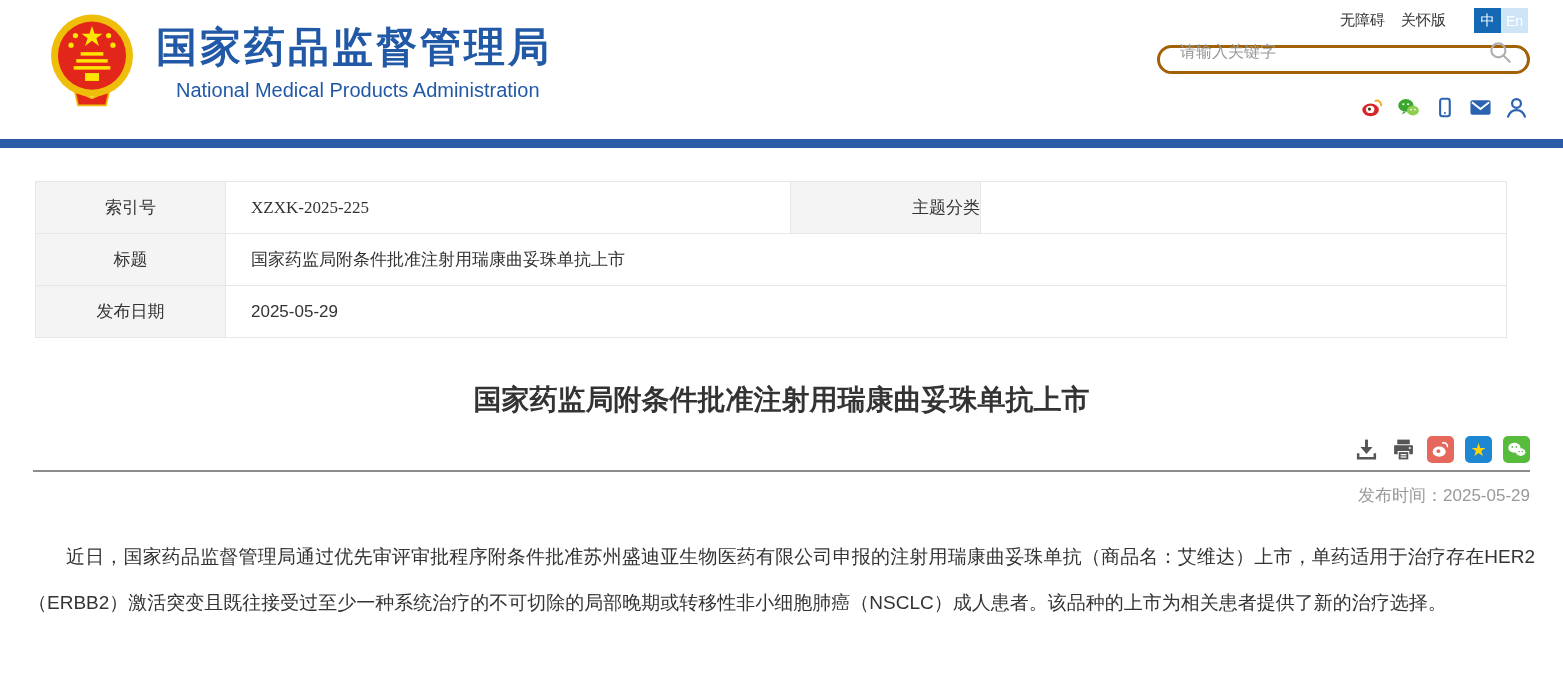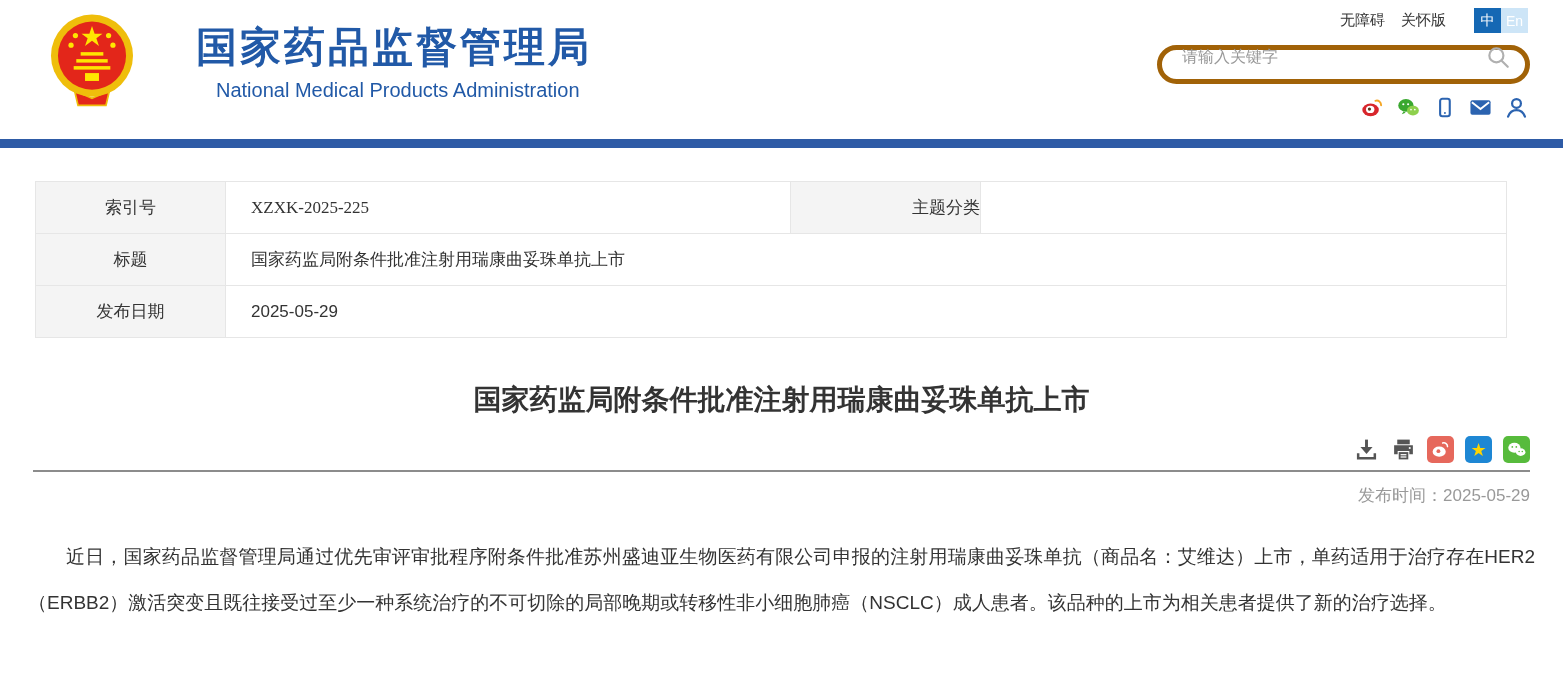--- a/index.html
+++ b/index.html
@@ -13,26 +13,26 @@
     font-family:"Liberation Sans","DejaVu Sans",sans-serif;color:var(--text-dark);}
   
   .header{position:absolute;top:0;left:0;width:100%;height:139px;background:#fff;}
   .top-right{position:absolute;top:8px;right:35px;display:flex;align-items:center;gap:16px;font-size:15px;}
   .top-link{color:#333;cursor:pointer;text-decoration:none;}
   .lang-group{display:flex;margin-left:12px;}
   .lang-btn{width:27px;height:25px;display:flex;align-items:center;justify-content:center;
     font-size:14px;color:#fff;cursor:pointer;}
   .lang-zh{background:var(--btn-zh-bg);}
   .lang-en{background:var(--btn-en-bg);}
-  .logo-row{position:absolute;top:12px;left:48px;display:flex;align-items:center;cursor:pointer;gap:40px;}
+  .logo-row{position:absolute;top:12px;left:48px;display:flex;align-items:center;cursor:pointer;}
   .emblem{width:88px;height:96px;flex:0 0 auto;}
   .logo-text{margin-left:20px;}
   .logo-title{font-size:41px;font-weight:bold;color:var(--logo-blue);letter-spacing:3px;line-height:56px;}
   .logo-subtitle{font-size:20px;color:var(--logo-blue);margin-top:4px;margin-left:20px;}
-  .search-box{position:absolute;top:45px;left:1157px;width:373px;height:39px;border:5px solid #a16207;
+  .search-box{position:absolute;top:45px;left:1157px;width:373px;height:29px;border:3px solid #a16207;
     border-radius:20px;background:#fff;display:flex;align-items:center;padding:0 14px 16px 20px;}
   .search-input{flex:1;border:none;outline:none;font-size:16px;color:#333;background:transparent;
     font-family:"Liberation Sans","DejaVu Sans",sans-serif;}
   .search-input::placeholder{color:#999;}
   .search-btn{width:26px;height:26px;cursor:pointer;display:flex;align-items:center;justify-content:center;}
   .social-row{position:absolute;top:96px;right:35px;display:flex;align-items:center;gap:13px;}
   .social-ic{width:23px;height:23px;cursor:pointer;display:flex;align-items:center;justify-content:center;}
   
   .blue-bar{position:absolute;top:139px;left:0;width:100%;height:9px;background:var(--blue-bar);}
   

